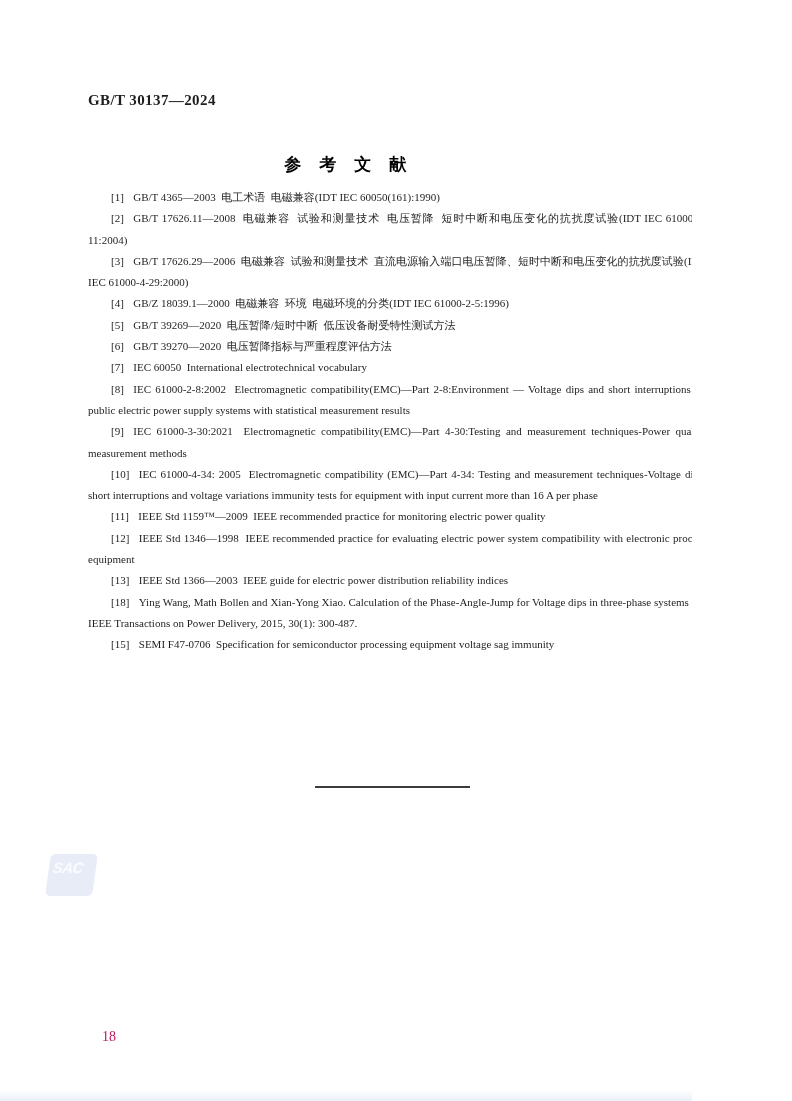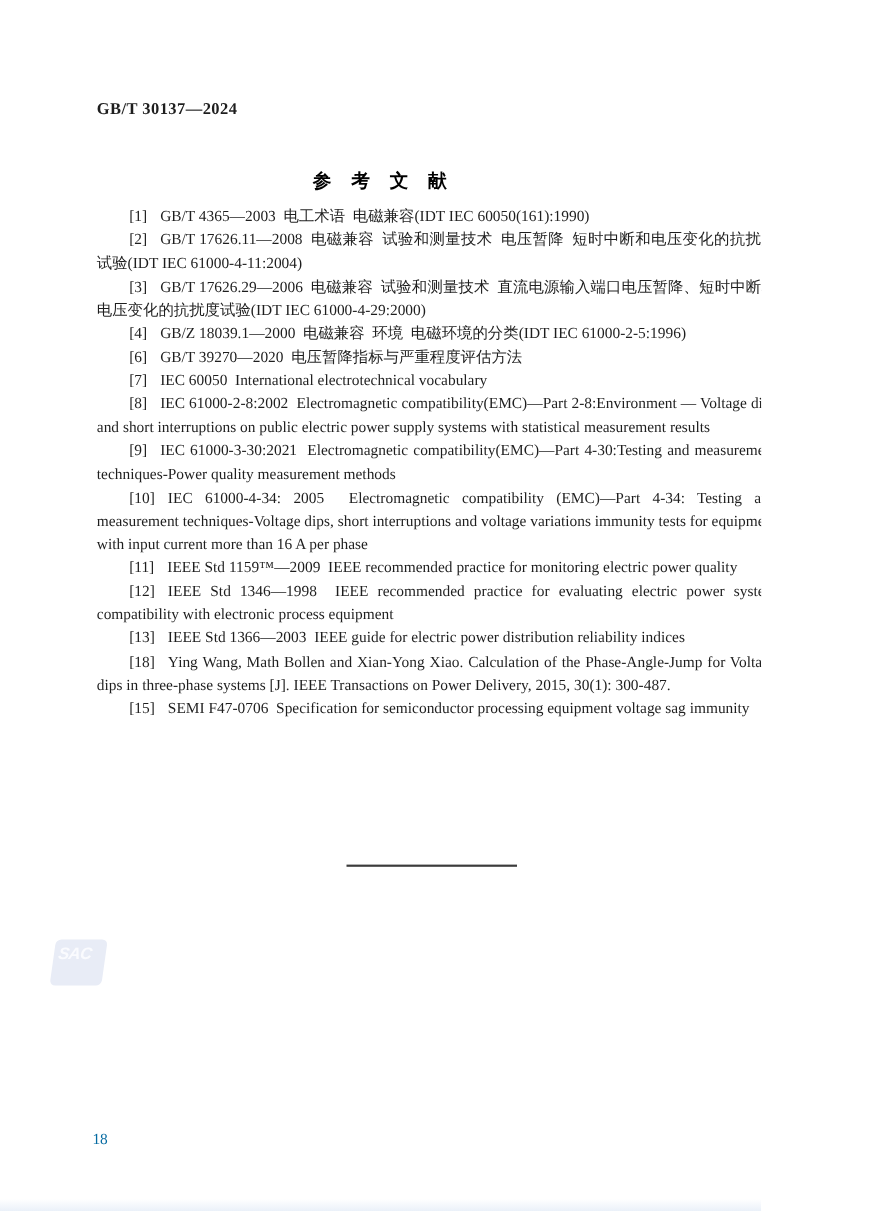--- a/index.html
+++ b/index.html
@@ -34,21 +34,21 @@
     letter-spacing: 1.5px;
     white-space: pre;
     font-family: "Liberation Sans", "DejaVu Sans", sans-serif;
     color: #000000;
   }
   .refs {
     position: absolute;
     left: 88px;
     top: 187px;
     width: 618px;
-    font-size: 14px;
+    font-size: 11px;
     line-height: 21.3px;
     text-align: justify;
   }
   .ref {
     margin: 0;
     text-indent: 2.1em;
     white-space: pre-wrap;
   }
   .ref-label { margin-right: 0.85em; }
   .end-rule {
@@ -75,24 +75,24 @@
     top: 5px;
     font-style: italic;
     font-weight: bold;
     font-size: 15px;
     letter-spacing: -0.5px;
     color: #fafbfe;
     font-family: "Liberation Sans", "DejaVu Sans", sans-serif;
   }
   .page-number {
     position: absolute;
-    left: 84px;
+    left: 102px;
     top: 1029px;
     font-size: 14px;
-    color: #0369a1;
+    color: #be185d;
   }
   .bottom-tint {
     position: absolute;
     left: 0;
     bottom: 0;
     width: 100%;
     height: 11px;
     background: linear-gradient(to bottom, rgba(219,229,245,0), rgba(214,226,244,0.5));
   }
 </style>
@@ -103,20 +103,21 @@
 
   <div class="doc-number">GB/T 30137—2024</div>
 
   <h1 class="title">参 考 文 献</h1>
 
   <div class="refs">
     <p class="ref"><span class="ref-label">[1]</span><span class="ref-text">GB/T 4365—2003  电工术语  电磁兼容(IDT IEC 60050(161):1990)</span></p>
     <p class="ref"><span class="ref-label">[2]</span><span class="ref-text">GB/T 17626.11—2008  电磁兼容  试验和测量技术  电压暂降  短时中断和电压变化的抗扰度试验(IDT IEC 61000-4-11:2004)</span></p>
     <p class="ref"><span class="ref-label">[3]</span><span class="ref-text">GB/T 17626.29—2006  电磁兼容  试验和测量技术  直流电源输入端口电压暂降、短时中断和电压变化的抗扰度试验(IDT IEC 61000-4-29:2000)</span></p>
     <p class="ref"><span class="ref-label">[4]</span><span class="ref-text">GB/Z 18039.1—2000  电磁兼容  环境  电磁环境的分类(IDT IEC 61000-2-5:1996)</span></p>
+    <p class="ref"><span class="ref-label">[5]</span><span class="ref-text">GB/T 39269—2020  电压暂降/短时中断  低压设备耐受特性测试方法</span></p>
     <p class="ref"><span class="ref-label">[6]</span><span class="ref-text">GB/T 39270—2020  电压暂降指标与严重程度评估方法</span></p>
     <p class="ref"><span class="ref-label">[7]</span><span class="ref-text">IEC 60050  International electrotechnical vocabulary</span></p>
     <p class="ref"><span class="ref-label">[8]</span><span class="ref-text">IEC 61000-2-8:2002  Electromagnetic compatibility(EMC)—Part 2-8:Environment — Voltage dips and short interruptions on public electric power supply systems with statistical measurement results</span></p>
     <p class="ref"><span class="ref-label">[9]</span><span class="ref-text">IEC 61000-3-30:2021  Electromagnetic compatibility(EMC)—Part 4-30:Testing and measurement techniques-Power quality measurement methods</span></p>
     <p class="ref"><span class="ref-label">[10]</span><span class="ref-text">IEC 61000-4-34: 2005  Electromagnetic compatibility (EMC)—Part 4-34: Testing and measurement techniques-Voltage dips, short interruptions and voltage variations immunity tests for equipment with input current more than 16 A per phase</span></p>
     <p class="ref"><span class="ref-label">[11]</span><span class="ref-text">IEEE Std 1159™—2009  IEEE recommended practice for monitoring electric power quality</span></p>
     <p class="ref"><span class="ref-label">[12]</span><span class="ref-text">IEEE Std 1346—1998  IEEE recommended practice for evaluating electric power system compatibility with electronic process equipment</span></p>
     <p class="ref"><span class="ref-label">[13]</span><span class="ref-text">IEEE Std 1366—2003  IEEE guide for electric power distribution reliability indices</span></p>
     <p class="ref"><span class="ref-label">[18]</span><span class="ref-text">Ying Wang, Math Bollen and Xian-Yong Xiao. Calculation of the Phase-Angle-Jump for Voltage dips in three-phase systems [J]. IEEE Transactions on Power Delivery, 2015, 30(1): 300-487.</span></p>
     <p class="ref"><span class="ref-label">[15]</span><span class="ref-text">SEMI F47-0706  Specification for semiconductor processing equipment voltage sag immunity</span></p>

